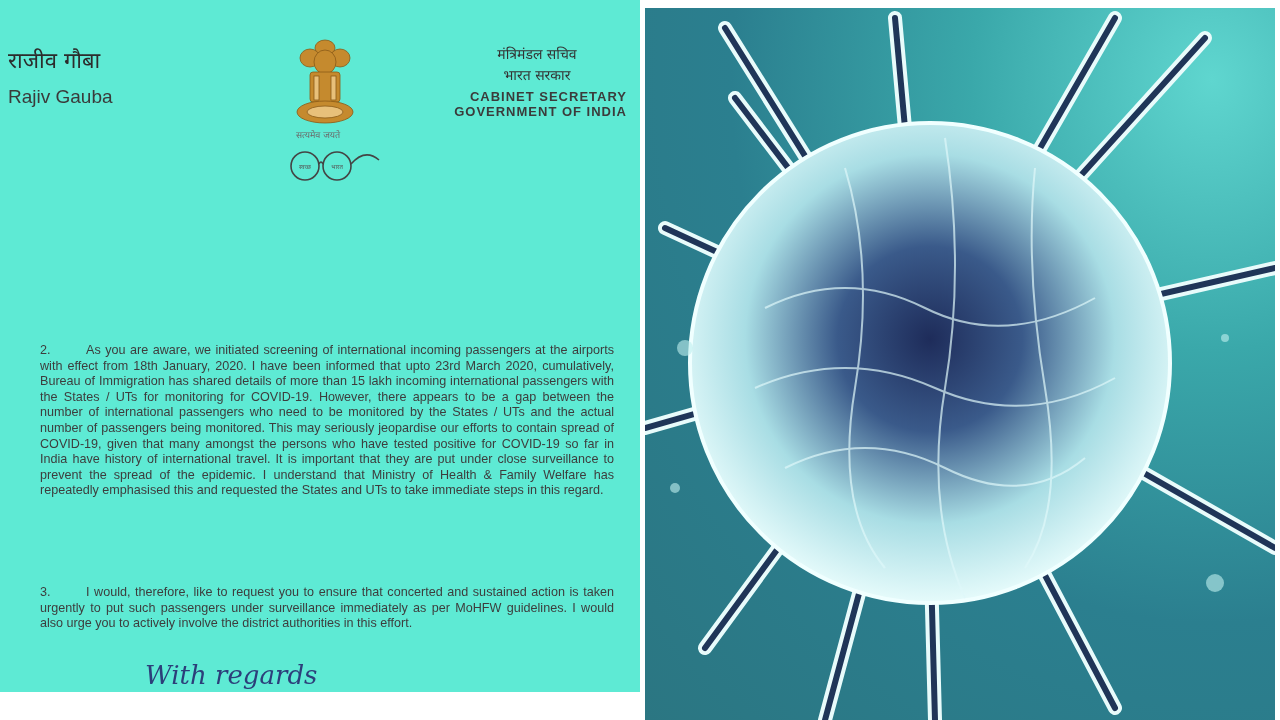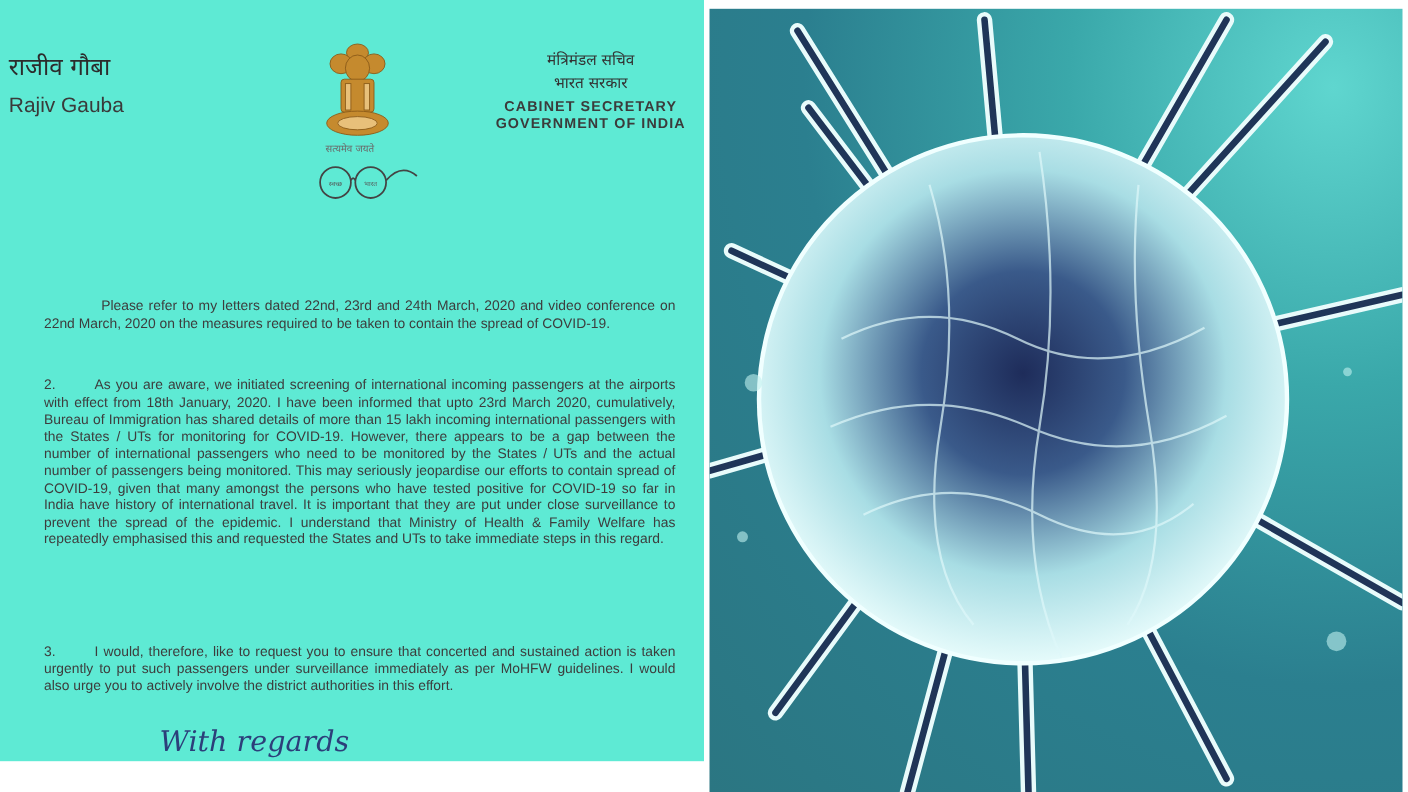--- a/index.html
+++ b/index.html
@@ -16,21 +16,21 @@
   .name-hi { position: absolute; left: 8px; top: 44px; font-size: 22px; color: #2c2c2c; font-family: "DejaVu Sans", sans-serif; }
   .name-en { position: absolute; left: 8px; top: 86px; font-size: 19px; color: #3a3a3a; text-align: center; }
 
   .emblem { position: absolute; left: 290px; top: 36px; width: 70px; height: 90px; }
   .motto { position: absolute; left: 296px; top: 128px; font-size: 9px; color: #6a6a6a; font-family: "DejaVu Sans", sans-serif; }
   .swachh { position: absolute; left: 283px; top: 144px; width: 100px; height: 44px; }
 
   .office { position: absolute; right: 13px; top: 44px; text-align: center; width: 180px; color: #333; }
   .office .hi1 { font-size: 14px; font-family: "DejaVu Sans", sans-serif; }
   .office .hi2 { font-size: 14px; font-family: "DejaVu Sans", sans-serif; margin-top: 2px; }
-  .office .en1, .office .en2 { font-size: 13px; letter-spacing: 1px; font-weight: bold; color: #3b3b3b; }
+  .office .en1, .office .en2 { font-size: 13px; letter-spacing: 1px; font-weight: bold; color: #3b3b3b; text-align: right; }
   .office .en1 { margin-top: 5px; }
 
   .ref { position: absolute; right: 26px; top: 146px; text-align: right; font-size: 12.5px; color: #444; line-height: 18px; }
 
   .salutation {
     position: absolute; left: 38px; top: 222px; font-size: 30px; color: #2c4a8c;
     font-family: "DejaVu Serif", serif; font-style: italic; letter-spacing: -1px;
   }
   .para {
     position: absolute; left: 40px; width: 574px; font-size: 12.6px; line-height: 15.6px;
@@ -86,23 +86,20 @@
 
   <div class="office">
     <div class="hi1">मंत्रिमंडल सचिव</div>
     <div class="hi2">भारत सरकार</div>
     <div class="en1">CABINET SECRETARY</div>
     <div class="en2">GOVERNMENT OF INDIA</div>
   </div>
 
 
 
-  <div class="para p1">
-    <span>Please refer to my letters dated 22nd, 23rd and 24th March, 2020 and video conference on 22nd March, 2020 on the measures required to be taken to contain the spread of COVID-19.</span>
-  </div>
 
   <div class="para p2">
     <span class="num">2.</span><span>As you are aware, we initiated screening of international incoming passengers at the airports with effect from 18th January, 2020. I have been informed that upto 23rd March 2020, cumulatively, Bureau of Immigration has shared details of more than 15 lakh incoming international passengers with the States / UTs for monitoring for COVID-19. However, there appears to be a gap between the number of international passengers who need to be monitored by the States / UTs and the actual number of passengers being monitored. This may seriously jeopardise our efforts to contain spread of COVID-19, given that many amongst the persons who have tested positive for COVID-19 so far in India have history of international travel. It is important that they are put under close surveillance to prevent the spread of the epidemic. I understand that Ministry of Health &amp; Family Welfare has repeatedly emphasised this and requested the States and UTs to take immediate steps in this regard.</span>
   </div>
 
   <div class="para p3">
     <span class="num">3.</span><span>I would, therefore, like to request you to ensure that concerted and sustained action is taken urgently to put such passengers under surveillance immediately as per MoHFW guidelines. I would also urge you to actively involve the district authorities in this effort.</span>
   </div>
 
   <div class="closing">With regards</div>

